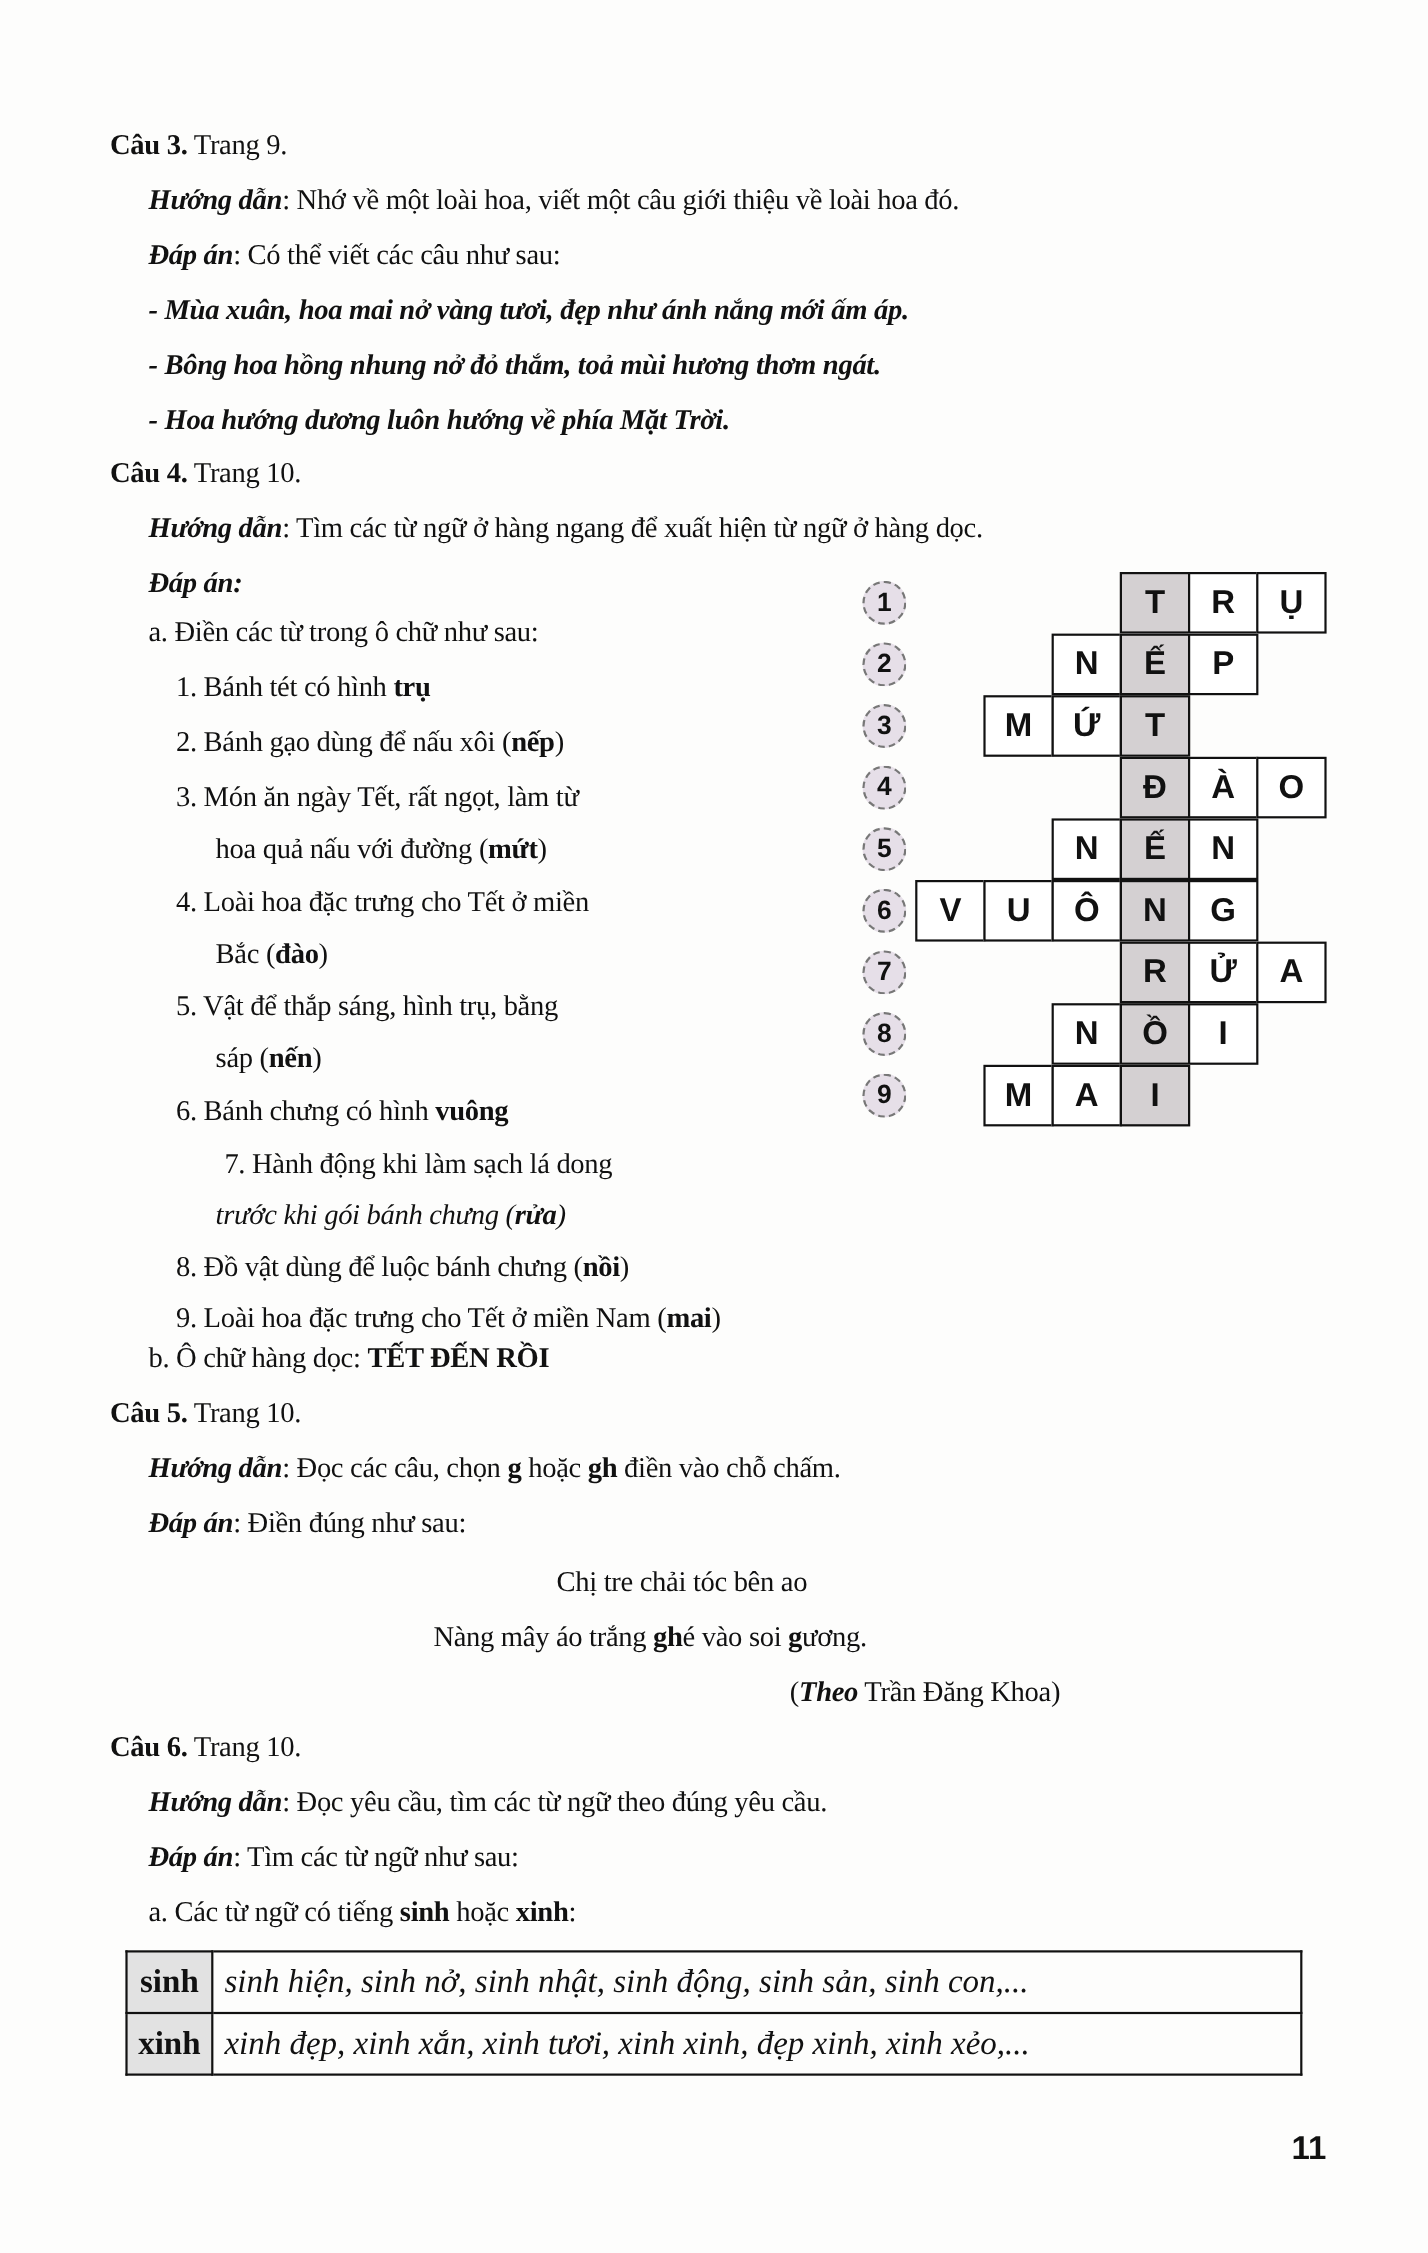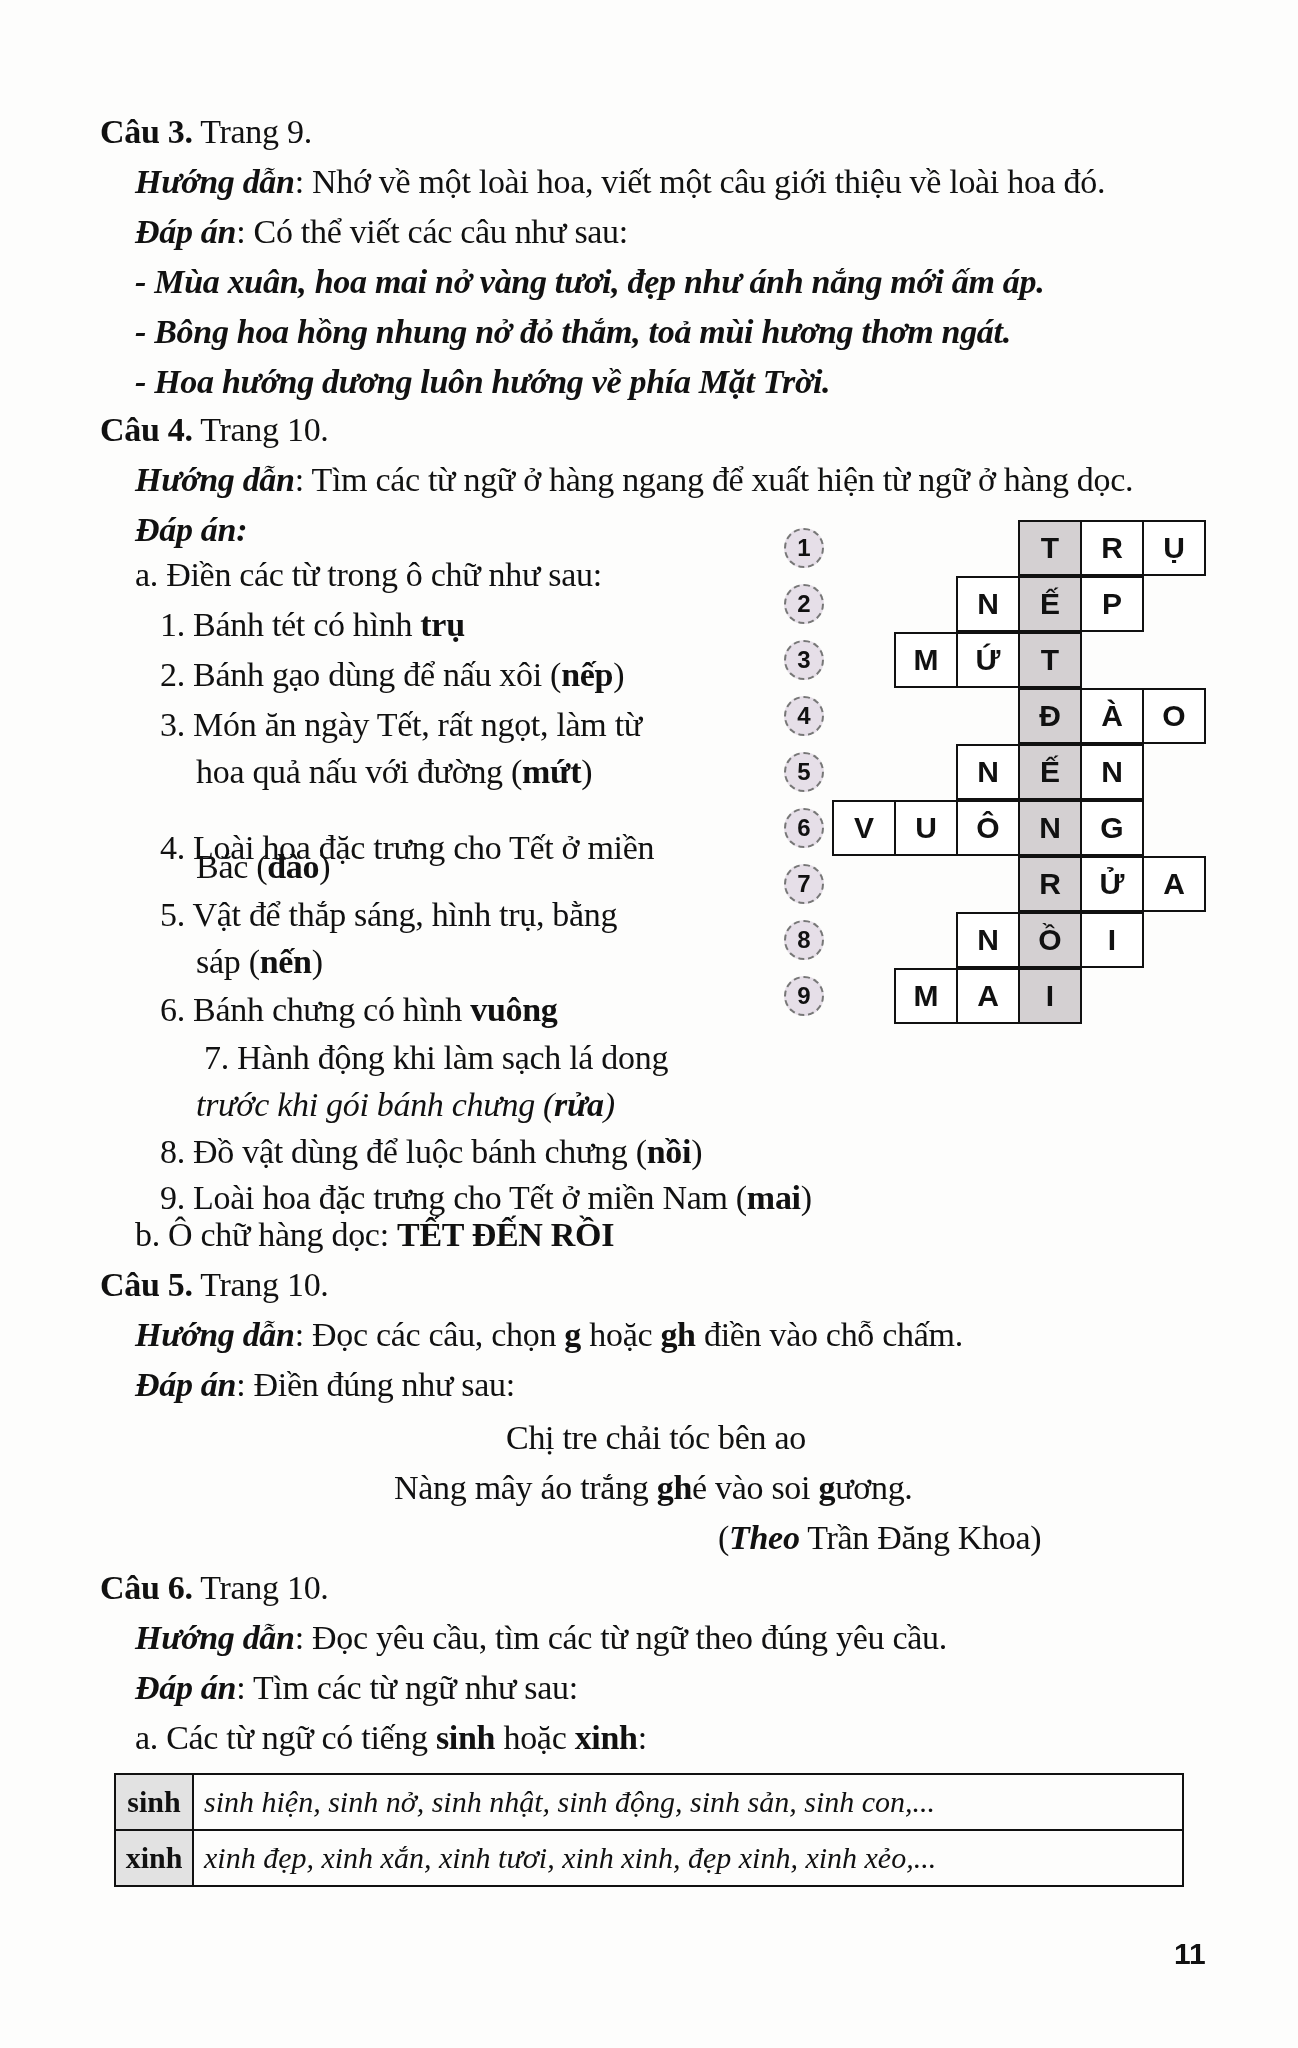--- a/index.html
+++ b/index.html
@@ -1,20 +1,20 @@
 <!DOCTYPE html>
 <html><head>
 <meta charset="utf-8">
 <style>
   html, body { margin:0; padding:0; }
   body {
     width:1298px; height:2048px; background:#fdfdfc; position:relative; overflow:hidden;
     font-family:"Liberation Serif","DejaVu Serif",serif; color:#111;
   }
-  .line { position:absolute; font-size:34px; line-height:40px; white-space:nowrap; letter-spacing:-0.3px; }
+  .line { position:absolute; font-size:26px; line-height:40px; white-space:nowrap; letter-spacing:-0.3px; }
   .it { font-style:italic;font-weight:bold; }
   .ind1 { left:135px; }
   .ind0 { left:100px; }
   
   .circle {
     position:absolute; width:36px; height:36px; border-radius:50%;
     border:2px dashed #777; background:#e6dfe8;
     font-family:"Liberation Sans","DejaVu Sans",sans-serif; font-weight:bold; font-size:24px;
     display:flex; align-items:center; justify-content:center; color:#111;
   }
@@ -44,21 +44,21 @@
 <div class="line ind0" style="top:410px"><b>Câu 4.</b> <span>Trang 10.</span></div>
 <div class="line ind1" style="top:460px"><span class="it">Hướng dẫn</span><span>: Tìm các từ ngữ ở hàng ngang để xuất hiện từ ngữ ở hàng dọc.</span></div>
 <div class="line ind1 it" style="top:510px">Đáp án:</div>
 <div class="line ind1" style="top:555px">a. Điền các từ trong ô chữ như sau:</div>
 
 <div id="clues">
     <div class="line" style="top: 605px; left: 160px;"><span>1.</span> <span>Bánh tét có hình </span><b>trụ</b></div>
     <div class="line" style="top: 655px; left: 160px;"><span>2.</span> <span>Bánh gạo dùng để nấu xôi </span>(<b>nếp</b>)</div>
     <div class="line" style="top: 705px; left: 160px;"><span>3.</span> <span>Món ăn ngày Tết, rất ngọt, làm từ</span></div>
     <div class="line" style="top: 752px; left: 196px; text-align: right;"><span>hoa quả nấu với đường </span>(<b>mứt</b>)</div>
-    <div class="line" style="top: 800px; left: 160px; margin-top: 28px;"><span>4.</span> <span>Loài hoa đặc trưng cho Tết ở miền</span></div>
+    <div class="line" style="top: 800px; left: 160px;"><span>4.</span> <span>Loài hoa đặc trưng cho Tết ở miền</span></div>
     <div class="line" style="top: 847px; left: 196px;"><span>Bắc </span>(<b>đào</b>)</div>
     <div class="line" style="top: 895px; left: 160px;"><span>5.</span> <span>Vật để thắp sáng, hình trụ, bằng</span></div>
     <div class="line" style="top: 942px; left: 196px;"><span>sáp </span>(<b>nến</b>)</div>
     <div class="line" style="top: 990px; left: 160px;"><span>6.</span> <span>Bánh chưng có hình </span><b>vuông</b></div>
     <div class="line" style="top: 1038px; left: 160px; margin-left: 44px;"><span>7.</span> <span>Hành động khi làm sạch lá dong</span></div>
     <div class="line" style="top: 1085px; left: 196px; font-style: italic;"><span>trước khi gói bánh chưng </span>(<b>rửa</b>)</div>
     <div class="line" style="top: 1132px; left: 160px;"><span>8.</span> <span>Đồ vật dùng để luộc bánh chưng </span>(<b>nồi</b>)</div>
     <div class="line" style="top: 1178px; left: 160px;"><span>9.</span> <span>Loài hoa đặc trưng cho Tết ở miền Nam </span>(<b>mai</b>)</div>
   </div>
 <div id="crossword">

